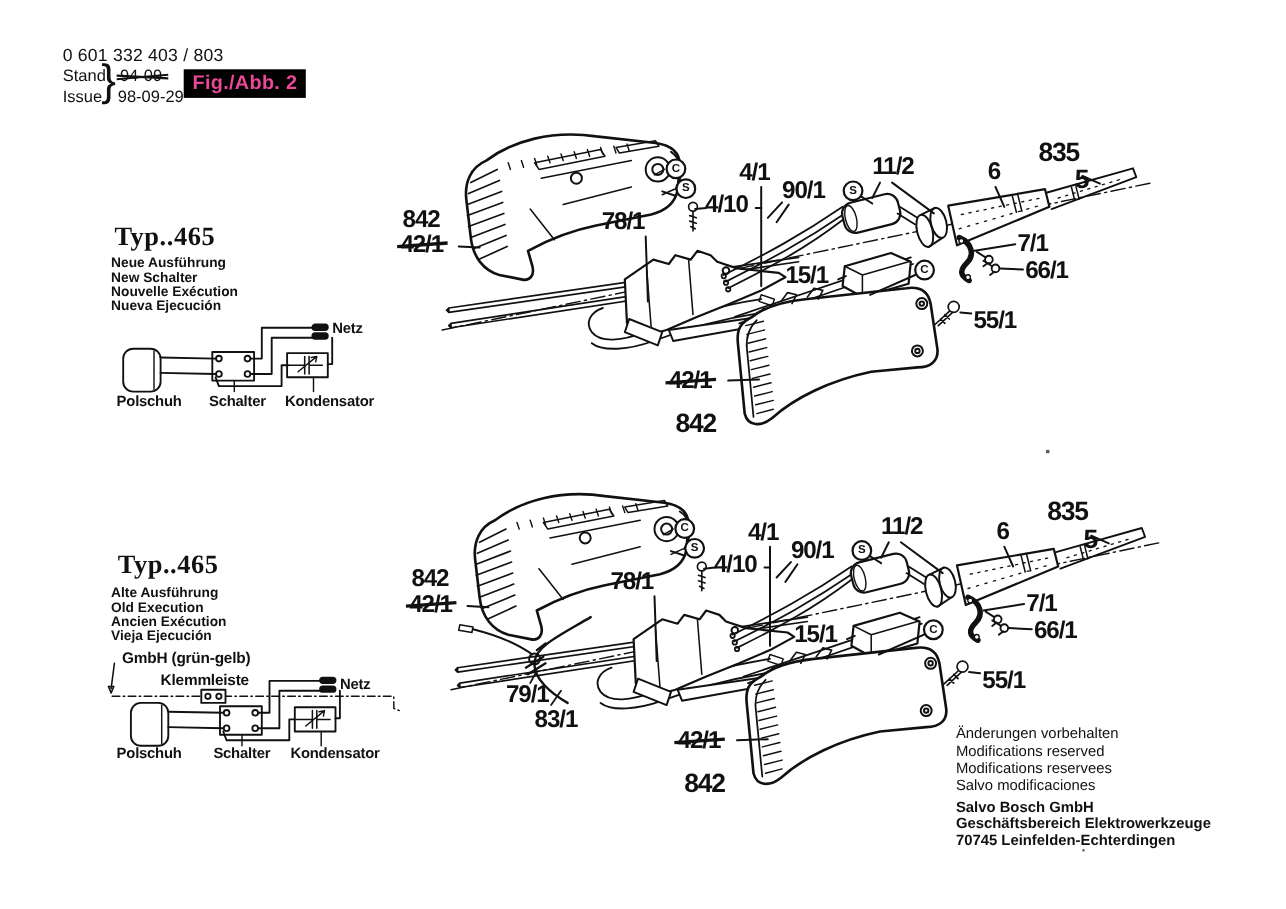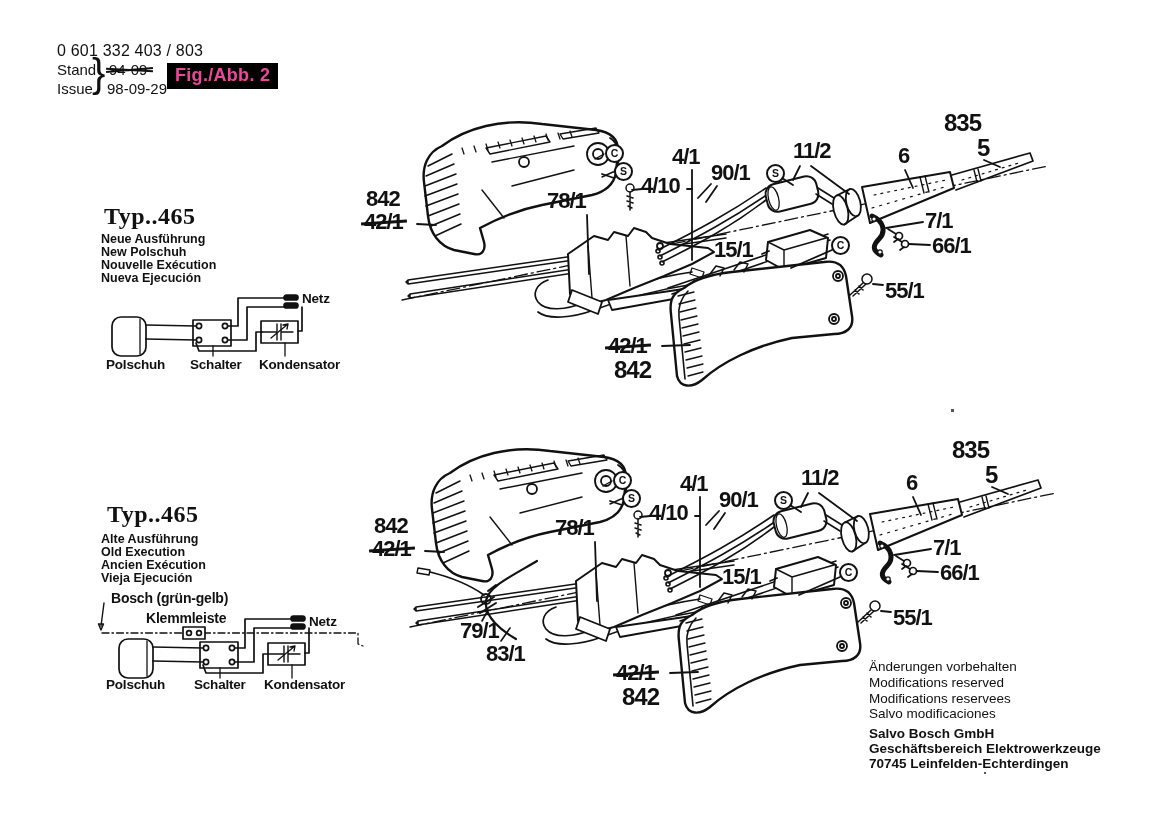--- a/index.html
+++ b/index.html
@@ -19,21 +19,21 @@
   .scrib::before,.scrib::after{content:"";position:absolute;left:-3px;right:-6px;top:48%;
           height:1.8px;background:#111;}
   .scrib::before{transform:rotate(-5deg);}
   .scrib::after{transform:rotate(3deg);}
   
   .typ-title{font-size:24px;font-weight:bold;letter-spacing:.5px;font-family:Liberation Serif, serif;}
   .typ-line{font-size:12.5px;font-weight:bold;line-height:13.2px;white-space:nowrap;}
   
   .plabel{position:absolute;font-weight:bold;font-size:22px;line-height:1;
           letter-spacing:-1px;white-space:nowrap;}
-  .plabel.xl{font-size:24px;}
+  .plabel.xl{font-size:24px;margin-top:16px;}
   .strike::after{content:"";position:absolute;left:-9%;top:46%;width:119%;height:3px;
           background:#111;transform:rotate(-4deg);}
   .circ{position:absolute;width:15px;height:15px;border:2px solid #111;border-radius:50%;
         text-align:center;font-weight:bold;font-size:10.5px;line-height:15px;
         letter-spacing:0;background:#fff;}
   
   .slabel{position:absolute;font-weight:bold;font-size:13.5px;white-space:nowrap;letter-spacing:-.2px;}
   
   .foot-line{font-size:13.5px;line-height:15.8px;white-space:nowrap;}
   .foot-bold{font-size:13.5px;line-height:15.2px;font-weight:bold;white-space:nowrap;}
@@ -177,21 +177,21 @@
 <div class="abs pn" style="left:57px;top:42px;">0 601 332 403 / 803</div>
 <div class="abs hdr-small" style="left:57px;top:61px;">Stand</div>
 <div class="abs hdr-small" style="left:57px;top:80px;">Issue</div>
 <div class="abs brace" style="left:92px;top:56px;">}</div>
 <div class="abs hdr-small" style="left:109px;top:61px;"><span class="scrib">94-09</span></div>
 <div class="abs hdr-small" style="left:107px;top:80px;">98-09-29</div>
 <div class="abs figbox" style="left:167px;top:63px;">Fig./Abb. 2</div>
 
 <div class="abs typ-title" style="left:104px;top:203px;">Typ..465</div>
 <div class="abs typ-line" style="left:101px;top:233px;">Neue Ausführung</div>
-<div class="abs typ-line" style="left:101px;top:246px;">New Polschuh</div>
+<div class="abs typ-line" style="left:101px;top:246px;">New Schalter</div>
 <div class="abs typ-line" style="left:101px;top:259px;">Nouvelle Exécution</div>
 <div class="abs typ-line" style="left:101px;top:272px;">Nueva Ejecución</div>
 
 <svg style="left:95px;top:288px;" width="270" height="95" viewBox="0 0 270 95">
   <g stroke="#111" fill="none" stroke-width="1.7" stroke-linejoin="round" stroke-linecap="round">
     <rect x="17" y="29" width="34" height="39" rx="9"></rect>
     <path d="M 45,31 L 45,66" stroke-width="1.3"></path>
     <rect x="98" y="32" width="38" height="26"></rect>
     <circle cx="104" cy="38" r="2.6"></circle>
       <circle cx="130" cy="38" r="2.6"></circle>
@@ -214,21 +214,21 @@
 <div class="slabel" style="left:106px;top:357px;">Polschuh</div>
 <div class="slabel" style="left:190px;top:357px;">Schalter</div>
 <div class="slabel" style="left:259px;top:357px;">Kondensator</div>
 
 <div class="abs typ-title" style="left:107px;top:501px;">Typ..465</div>
 <div class="abs typ-line" style="left:101px;top:533px;">Alte Ausführung</div>
 <div class="abs typ-line" style="left:101px;top:546px;">Old Execution</div>
 <div class="abs typ-line" style="left:101px;top:559px;text-align:right;">Ancien Exécution</div>
 <div class="abs typ-line" style="left:101px;top:572px;">Vieja Ejecución</div>
 
-<div class="slabel" style="left:111px;top:590px;font-size:14px;">Bosch (grün-gelb)</div>
+<div class="slabel" style="left:111px;top:590px;font-size:14px;">GmbH (grün-gelb)</div>
 <div class="slabel" style="left:146px;top:610px;font-size:14px;">Klemmleiste</div>
 <svg style="left:95px;top:592px;" width="285" height="105" viewBox="0 0 285 105">
   <g stroke="#111" fill="none" stroke-width="1.7" stroke-linejoin="round" stroke-linecap="round">
     <path d="M 9,11 L 6,34 M 6,38 l -2.5,-6 l 5,0 Z" stroke-width="1.4"></path>
     <path d="M 7,41 L 263,41 L 263,52 L 268,54" stroke-width="1.3" stroke-dasharray="7 3 1.5 3"></path>
     <rect x="88" y="35" width="22" height="12" fill="#fff"></rect>
     <circle cx="94" cy="41" r="2.4"></circle>
       <circle cx="104" cy="41" r="2.4"></circle>
     <rect x="24" y="47" width="34" height="39" rx="9"></rect>
     <path d="M 52,49 L 52,84" stroke-width="1.3"></path>

